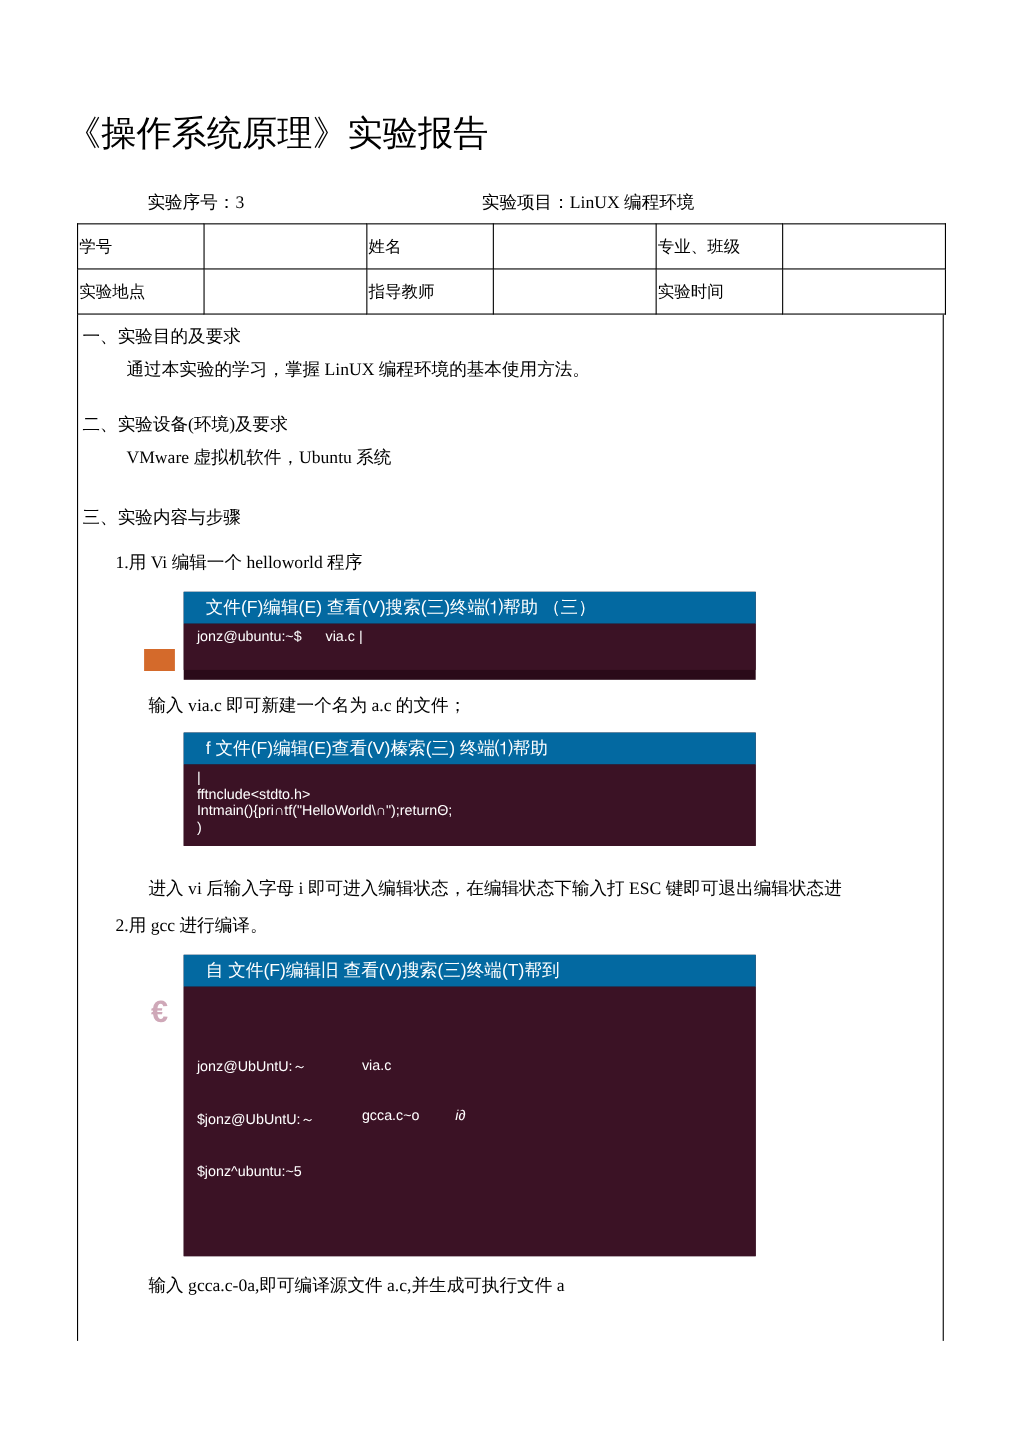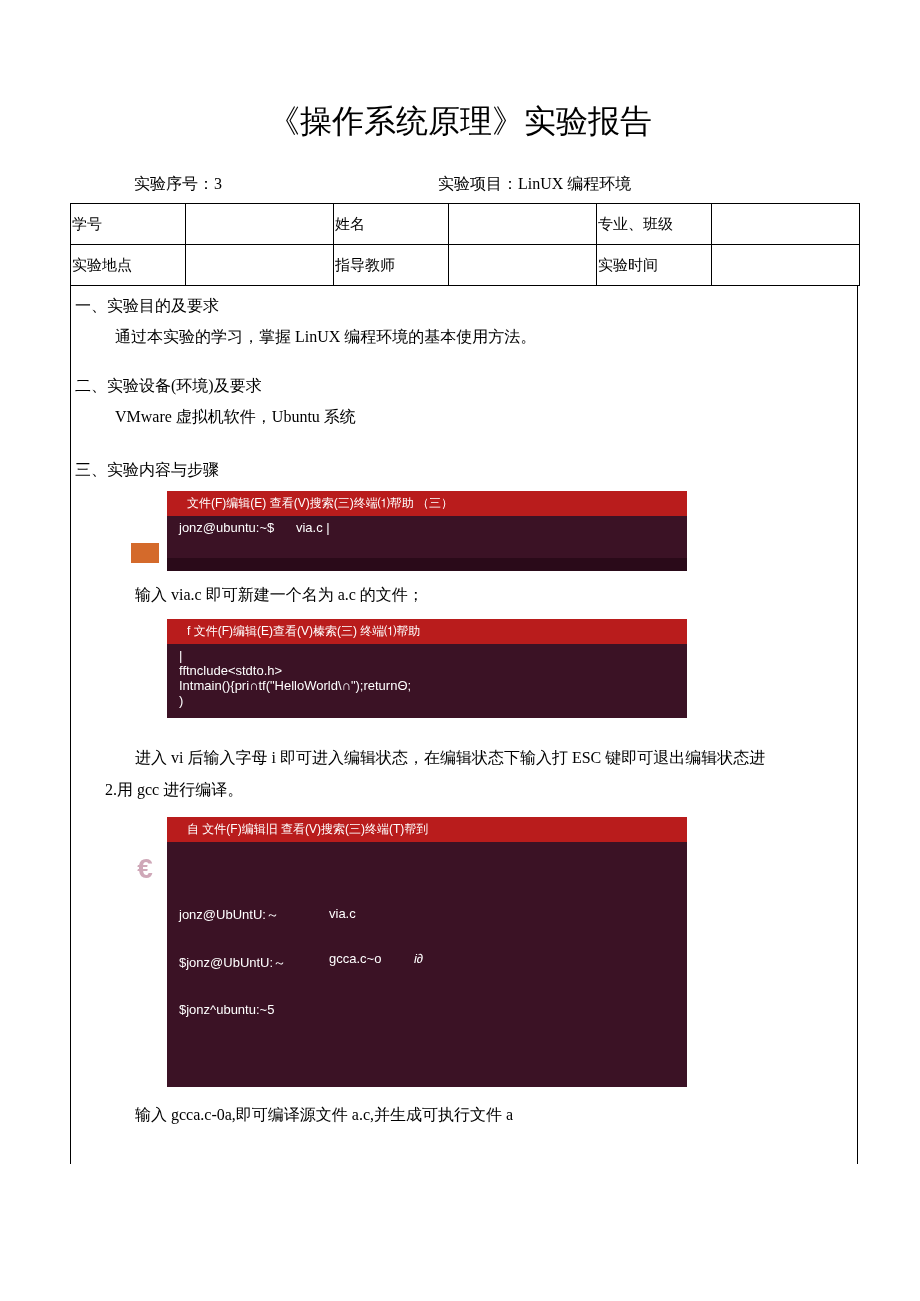--- a/index.html
+++ b/index.html
@@ -12,21 +12,20 @@
     width: 920px;
   }
   .page {
     padding: 100px 60px 60px 60px;
     box-sizing: border-box;
   }
   h1.title {
     font-family: "KaiTi", "楷体", serif;
     font-weight: normal;
     font-size: 32px;
-    text-align: center;
     margin: 0 0 30px 0;
   }
   .meta-row {
     padding: 0 50px 8px 74px;
   }
   .meta-row .left { display: inline-block; width: 300px; }
   .meta-row .right { display: inline-block; }
   table.info {
     border-collapse: collapse;
     width: 790px;
@@ -58,23 +57,23 @@
   .term {
     width: 520px;
     margin: 10px 0 10px 92px;
     background: #2a0a19;
     color: #fff;
     font-family: Arial, sans-serif;
     font-size: 13px;
     position: relative;
   }
   .term .menubar {
-    background: #b91c1c;
+    background: #0369a1;
     padding: 4px 20px;
-    font-size: 12px;
+    font-size: 16px;
   }
   .term .body {
     background: #3b1225;
     min-height: 28px;
     padding: 4px 24px 10px 12px;
     white-space: pre-wrap;
     word-break: break-all;
     font-size: 13px;
     color: #fff;
   }
@@ -138,20 +137,21 @@
 
   <div class="body-content">
     <div class="sec-head">一、实验目的及要求</div>
     <div class="para">通过本实验的学习，掌握 LinUX 编程环境的基本使用方法。</div>
 
     <div class="sec-head" style="margin-top:26px">二、实验设备(环境)及要求</div>
     <div class="para">VMware 虚拟机软件，Ubuntu 系统</div>
 
     <div class="sec-head" style="margin-top:30px">三、实验内容与步骤</div>
 
+    <div class="step">1.用 Vi 编辑一个 helloworld 程序</div>
 
     <div class="term term1">
       <div class="icon-col">
         <div class="diamond"></div>
         <div class="orange"></div>
       </div>
       <div class="menubar">文件(F)编辑(E)      查看(V)搜索(三)终端⑴帮助 （三）</div>
       <div class="body"><span>jonz@ubuntu:~$</span>      <span class="cmd">via.c</span> |</div>
     </div>
 

